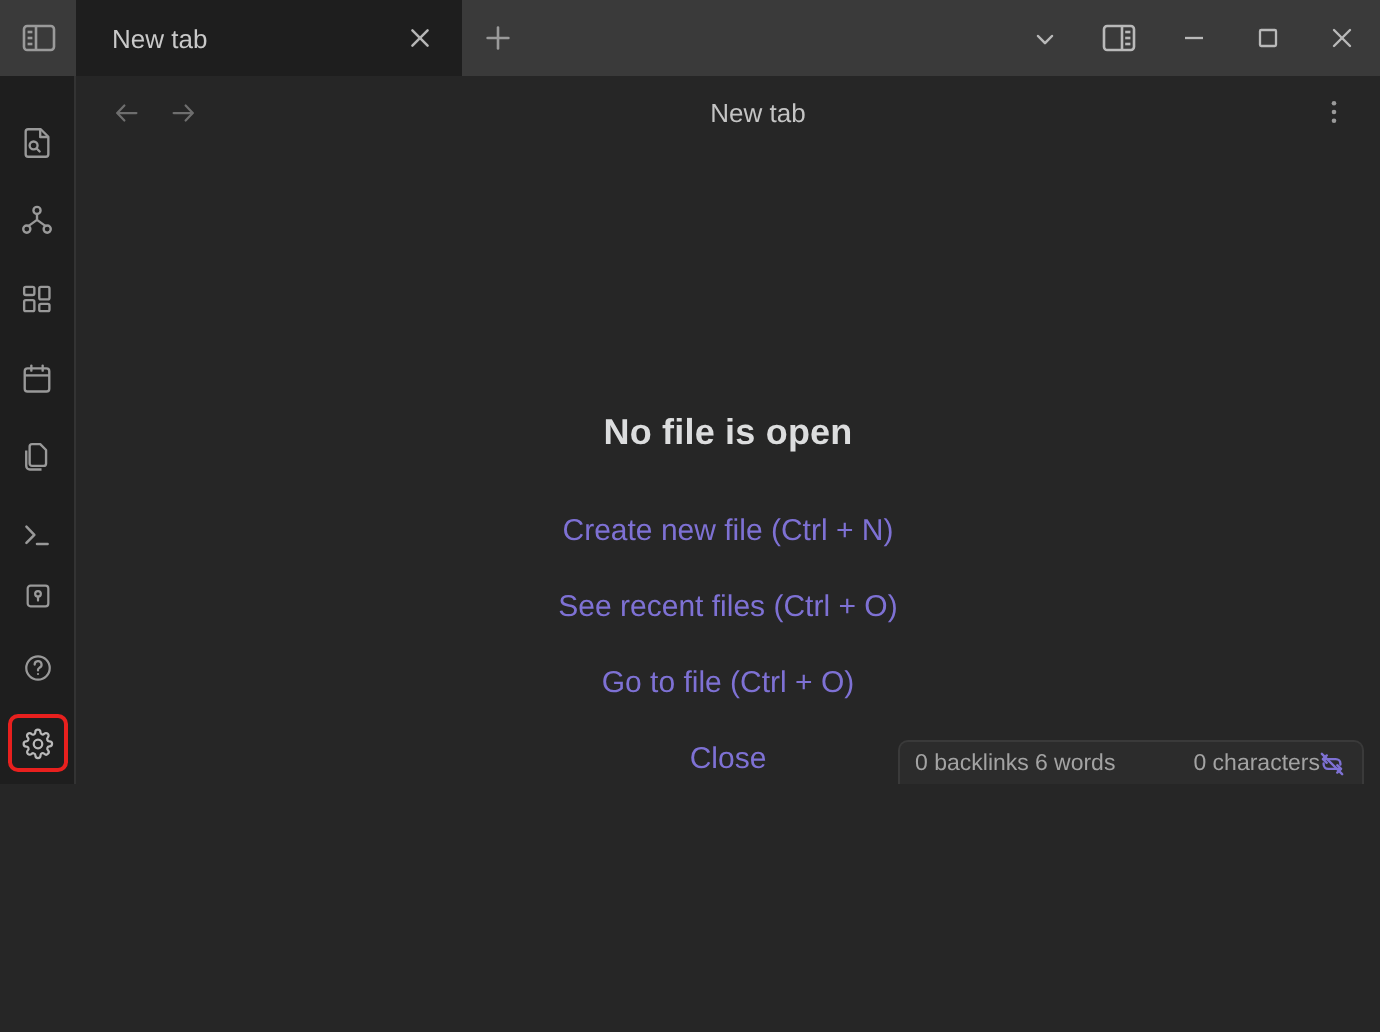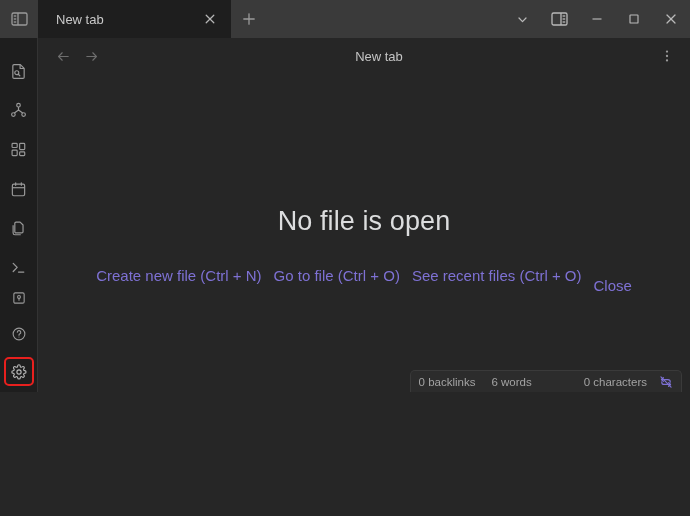--- a/index.html
+++ b/index.html
@@ -147,31 +147,30 @@
   .content {
     flex:1;
     position:relative;
     display:flex;
     flex-direction:column;
     align-items:center;
     min-height:0;
   }
   .empty-title {
     margin-top:132px;
-    font-size:27px;
-    font-weight:normal;
+    font-size:18px;
+    font-weight:bold;
     color:#dcddde;
     letter-spacing:0.1px;
   }
   .actions {
     margin-top:30px;
     display:flex;
-    flex-direction:row;
-    align-items:center;
-    gap:12px;
+    flex-direction:column;
+    align-items:center;
   }
   .action-link {
     font-size:15px;
     color:#7e71d4;
     margin-bottom:20px;
     text-decoration:none;
     line-height:1.2;
   }
   .action-link:last-child { margin-bottom:0; }
 
@@ -181,21 +180,21 @@
     right:8px;
     bottom:0px;
     height:22px;
     background:#2c2c2c;
     border:1px solid #3a3a3a;
     border-bottom:none;
     border-radius:5px 5px 0 0;
     display:flex;
     align-items:center;
     padding:0 8px;
-    gap:16px;
+    gap:3px;
   }
   .status-item {
     font-size:11.5px;
     color:#a3a3a3;
     white-space:nowrap;
   }
   .status-item.tight { margin-left:-8px;padding-left:44px; }
   .sync-icon {
     display:flex; align-items:center; justify-content:center;
     color:#7e71d4;
@@ -418,22 +417,22 @@
             </svg>
           </span>
         </div>
       </div>
 
       <div class="content">
         <div class="empty-title">No file is open</div>
 
         <div class="actions">
           <a class="action-link" href="#">Create new file (Ctrl + N)</a>
+          <a class="action-link" href="#">See recent files (Ctrl + O)</a>
           <a class="action-link" href="#">Go to file (Ctrl + O)</a>
-          <a class="action-link" href="#">See recent files (Ctrl + O)</a>
           <a class="action-link" href="#">Close</a>
         </div>
 
         <div class="statusbar">
           <span class="status-item">0 backlinks</span>
           <span class="status-item">6 words</span>
           <span class="status-item tight">0 characters</span>
           <span class="sync-icon">
             <svg width="14" height="14" viewBox="0 0 16 16" fill="none" stroke="currentColor" stroke-width="1.35" stroke-linecap="round" stroke-linejoin="round">
               <path d="M3 5.2h7.2a2.6 2.6 0 0 1 2.6 2.6v.5"></path>

